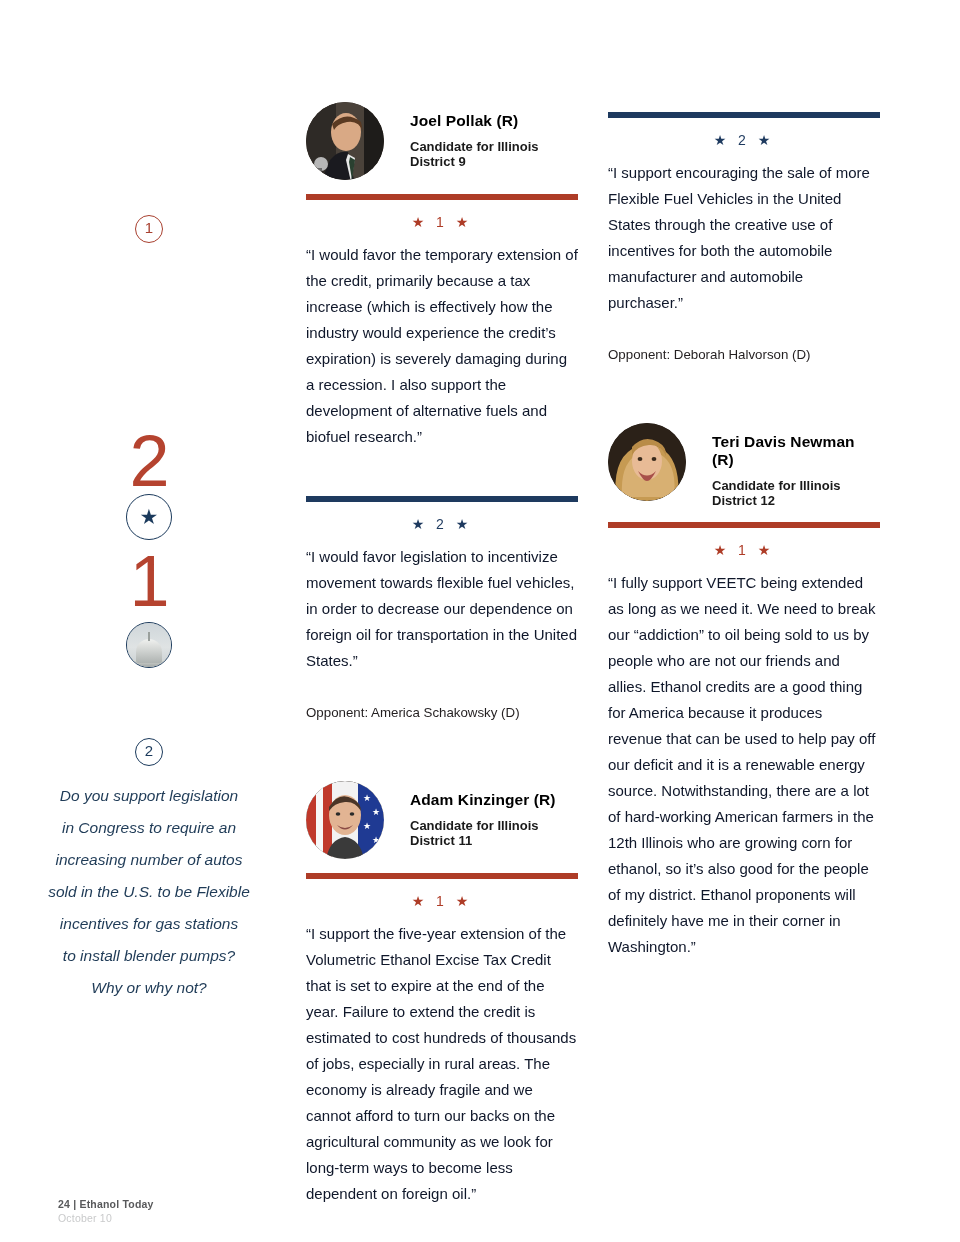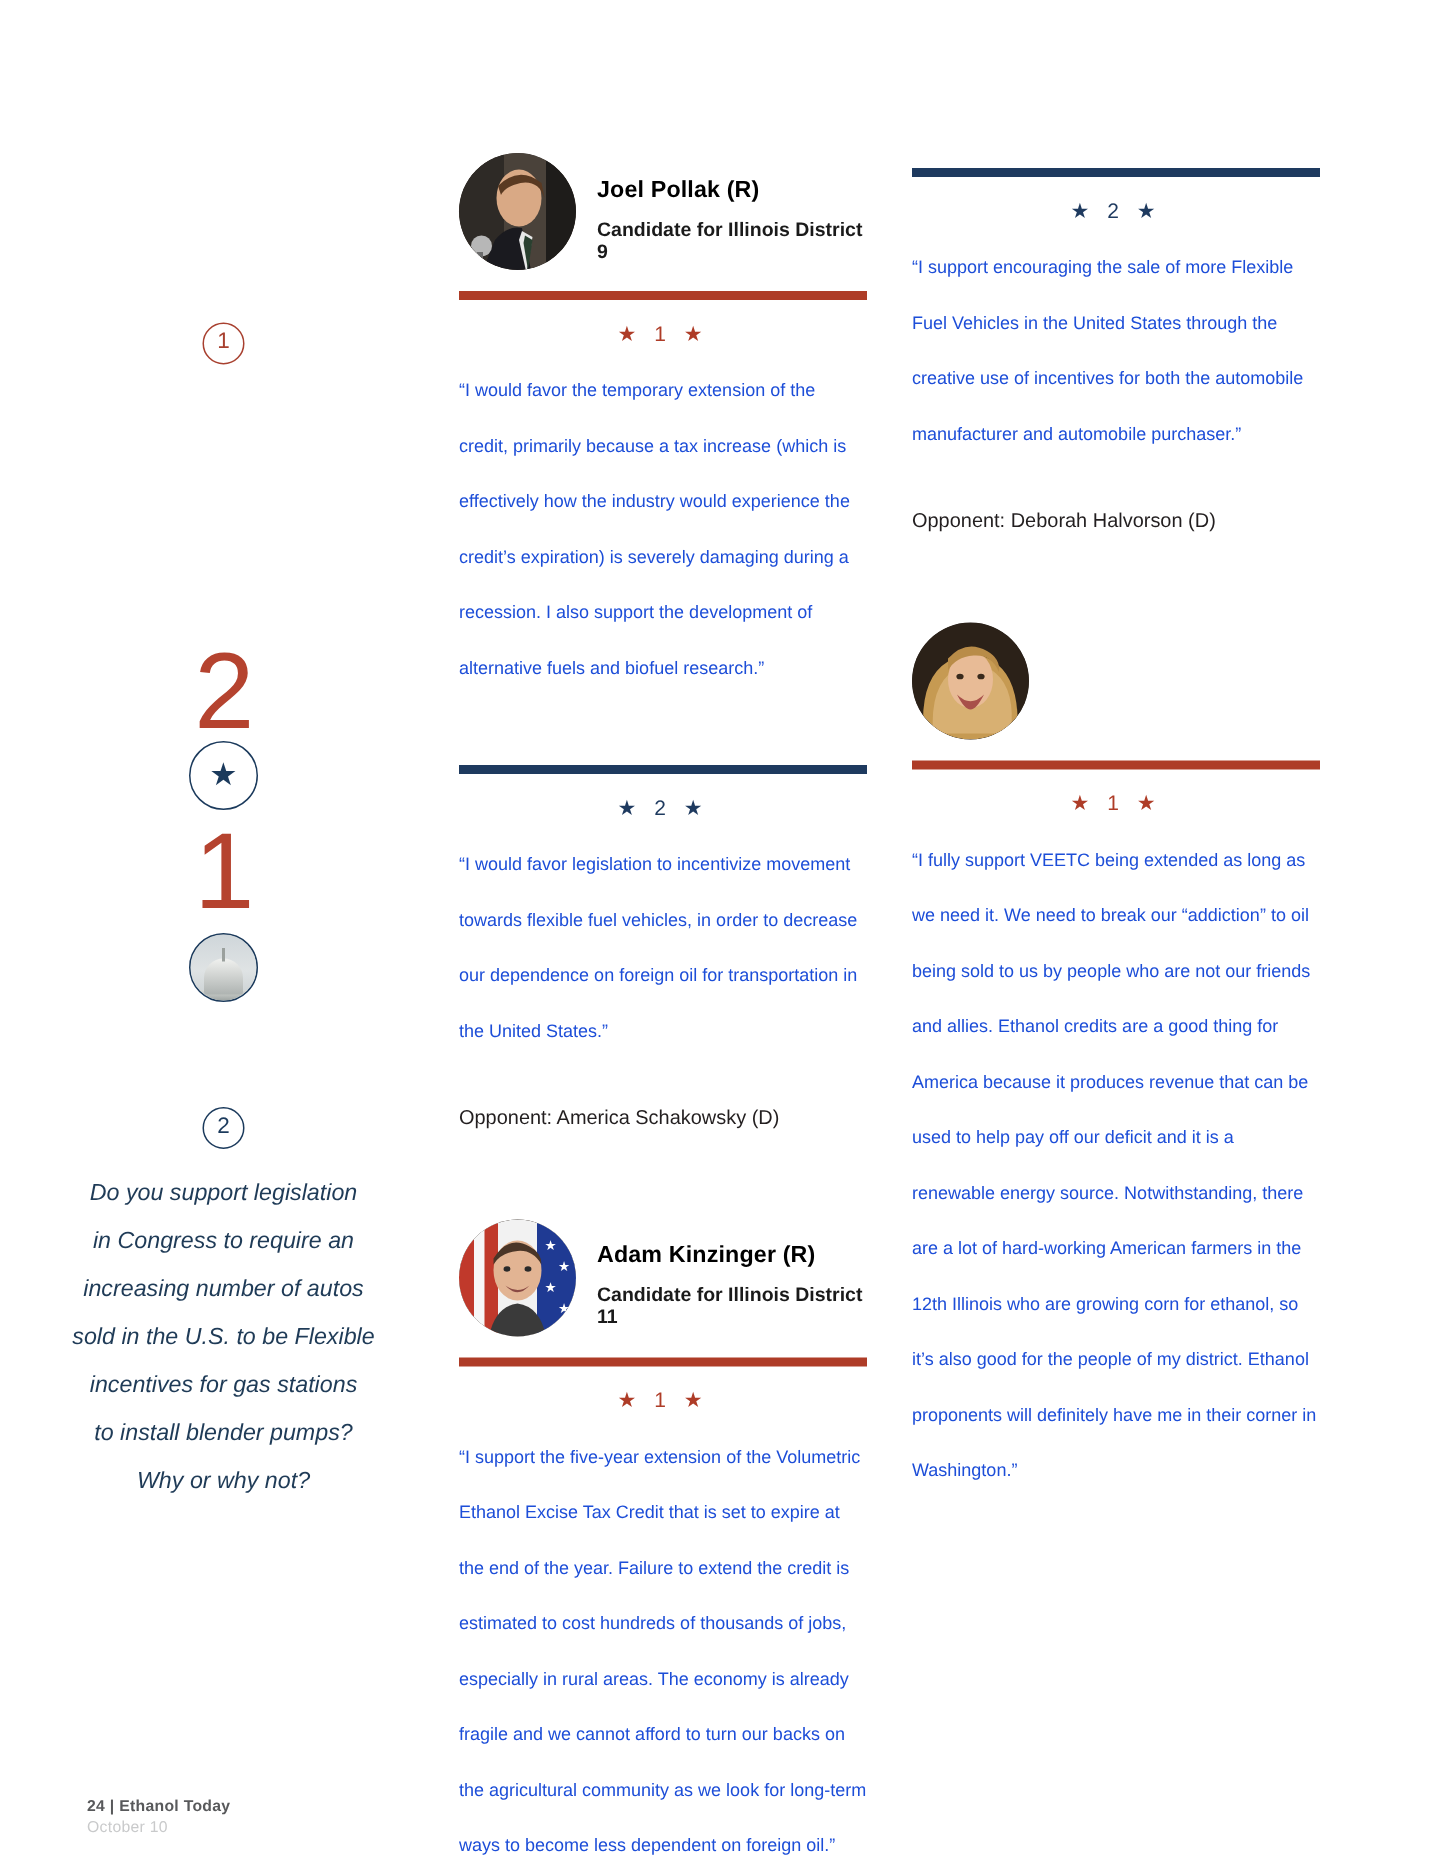--- a/index.html
+++ b/index.html
@@ -131,22 +131,22 @@
   .col {
     position: absolute;
     width: 272px;
   }
   .col-mid { left: 306px; top: 102px; }
   .col-right { left: 608px; top: 102px; }
 
   
   .cand {
     display: flex;
-    align-items: center;
-    gap: 14px;
+    align-items: flex-start;
+    gap: 26px;
     margin-bottom: 14px;
   }
   .avatar {
     width: 78px;
     height: 78px;
     min-width: 78px;
     border-radius: 50%;
     overflow: hidden;
     position: relative;
     background: #3c3530;
@@ -177,23 +177,23 @@
   .ans-head {
     text-align: center;
     font-size: 14px;
     letter-spacing: 4px;
     margin-bottom: 12px;
   }
   .ans-head.red { color: #ae3c27; }
   .ans-head.navy { color: #1e3a5f; }
 
   .ans-body {
-    font-size: 12px;
-    line-height: 37px;
-    color: #1d4ed8;
+    font-size: 15px;
+    line-height: 26px;
+    color: #0f172a;
   }
   .opponent {
     font-size: 13.3px;
     line-height: 26.5px;
     color: #231f20;
     margin-top: 26px;
   }
 
   .spacer-lg { height: 36px; }
   .spacer-xl { height: 54px; }
@@ -356,20 +356,24 @@
           <path d="M14 74 q-2 -32 14 -42 q16 -9 28 2 q13 11 10 40 z" fill="#d8b072"></path>
           <ellipse cx="39" cy="38" rx="15" ry="19" fill="#e8bb96"></ellipse>
           <path d="M24 24 q12 -13 26 -5 q9 5 8 14 q-5 -12 -17 -11 q-12 1 -17 10 z" fill="#b98c48"></path>
           <ellipse cx="32" cy="36" rx="2.4" ry="1.9" fill="#3a2a1c"></ellipse>
           <ellipse cx="46" cy="36" rx="2.4" ry="1.9" fill="#3a2a1c"></ellipse>
           <path d="M30 48 q9 9 18 0 q-5 10 -9 10 q-4 0 -9 -10 z" fill="#a8504a"></path>
           <path d="M32 50 q7 3 14 0 q-7 3 -14 0 z" fill="#ffffff"></path>
         </g>
       </svg>
     </div>
+    <div class="cand-info">
+      <div class="cand-name">Teri Davis Newman (R)</div>
+      <div class="cand-role">Candidate for Illinois District 12</div>
+    </div>
   </div>
 
   <div class="rule red"></div>
   <div class="ans-head red">★ 1 ★</div>
   <div class="ans-body">“I fully support VEETC being extended as long as we need it.  We need to break our “addiction” to oil being sold to us by people who are not our friends and allies. Ethanol credits are a good thing for America because it produces revenue that can be used to help pay off our deficit and it is a renewable energy source. Notwithstanding, there are a lot of hard-working American farmers in the 12th Illinois who are growing corn for ethanol, so it’s also good for the people of my district. Ethanol proponents will definitely have me in their corner in Washington.”</div>
 </div>
 
 <div class="footer">
   <div class="footer-line1">24  |  Ethanol Today</div>
   <div class="footer-line2">October 10</div>

